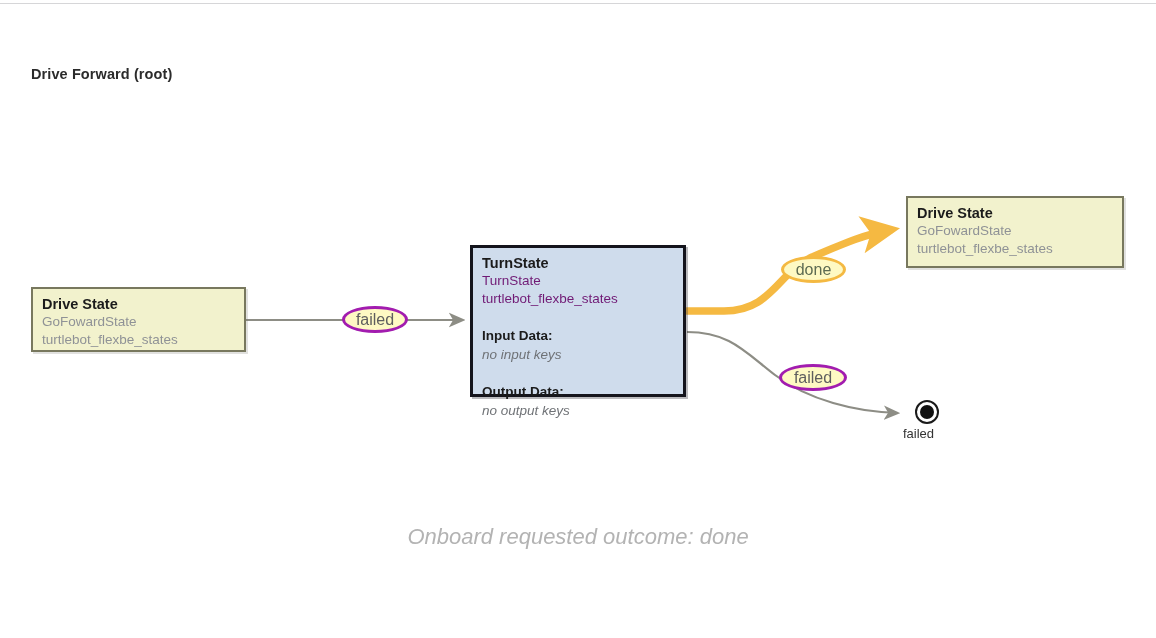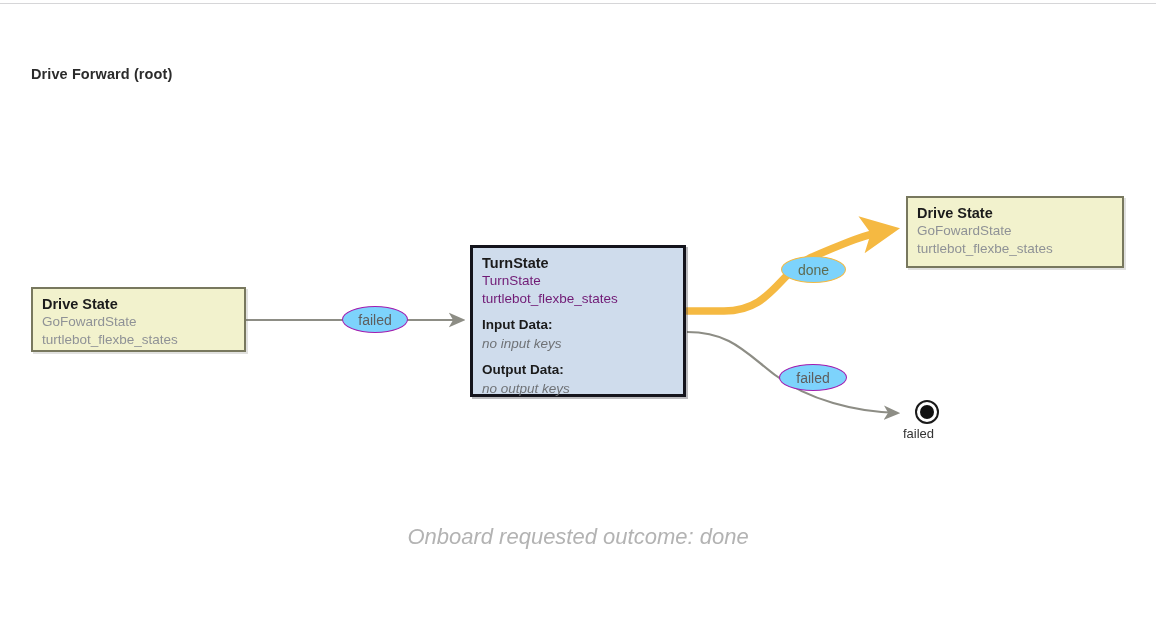--- a/index.html
+++ b/index.html
@@ -90,42 +90,42 @@
   .state-active .state-class,
   .state-active .state-pkg {
     color: #701a75;
   }
 
   .data-heading {
     font-size: 13.5px;
     font-weight: bold;
     color: #1b1b1b;
     line-height: 19px;
-    margin-top: 7px;
+    margin-top: 18px;
     white-space: nowrap;
   }
   .data-value {
     font-size: 13.5px;
     font-style: italic;
     color: #6f7276;
     line-height: 19px;
     white-space: nowrap;
   }
 
   
   .edge-label {
     position: absolute;
     display: flex;
     align-items: center;
     justify-content: center;
     box-sizing: border-box;
-    background: #7dd3fc;
-    border: 1px solid #a21caf;
+    background: #fef9c3;
+    border: 3px solid #a21caf;
     border-radius: 50%;
-    font-size: 14px;
+    font-size: 16px;
     color: #5e5e5e;
     white-space: nowrap;
   }
   .edge-label.highlight {
     border-color: #f4b942;
     color: #5d6b52;
   }
 
   
   .terminal-node {

